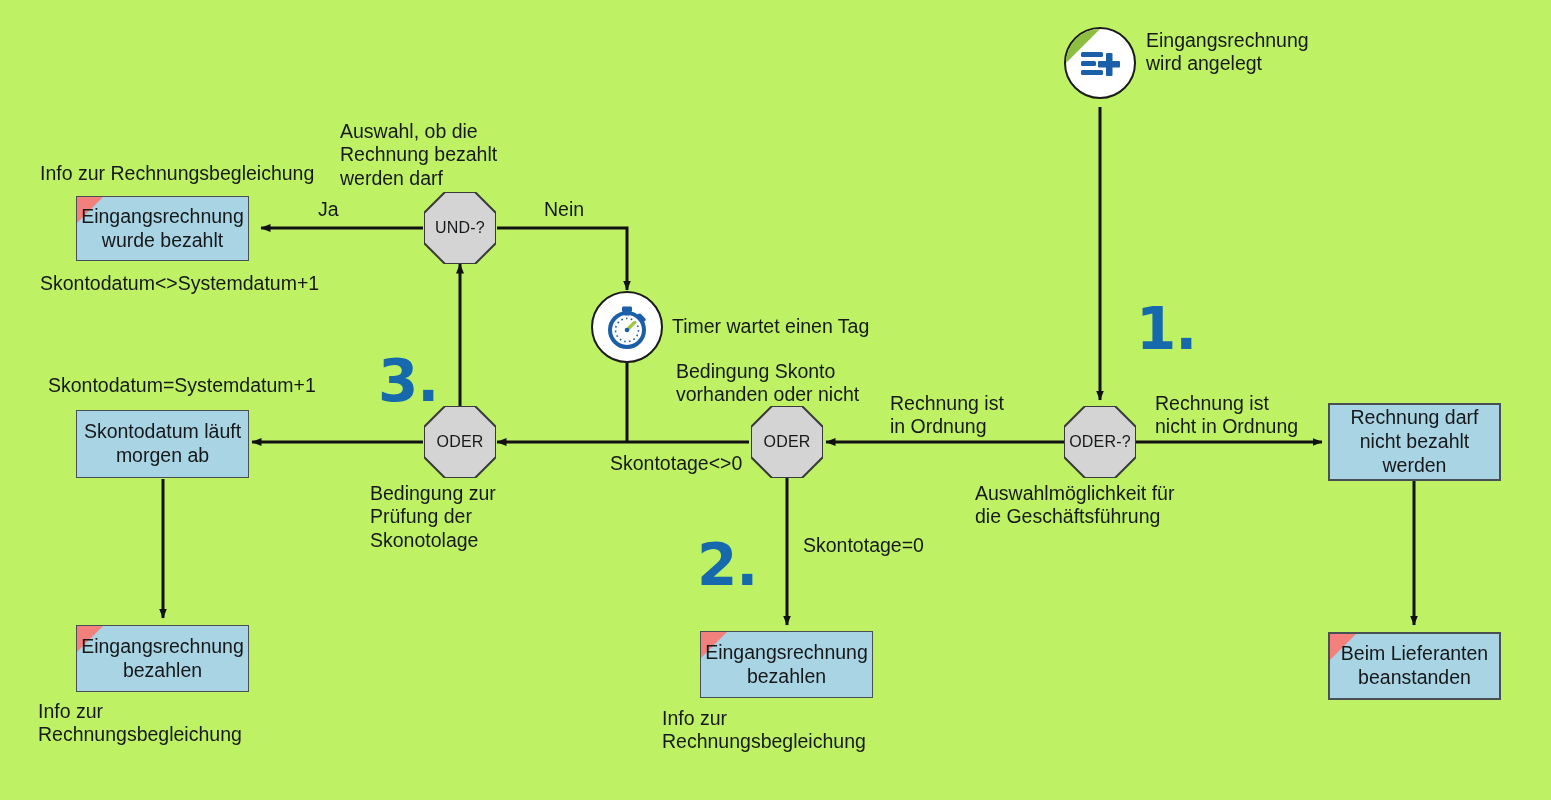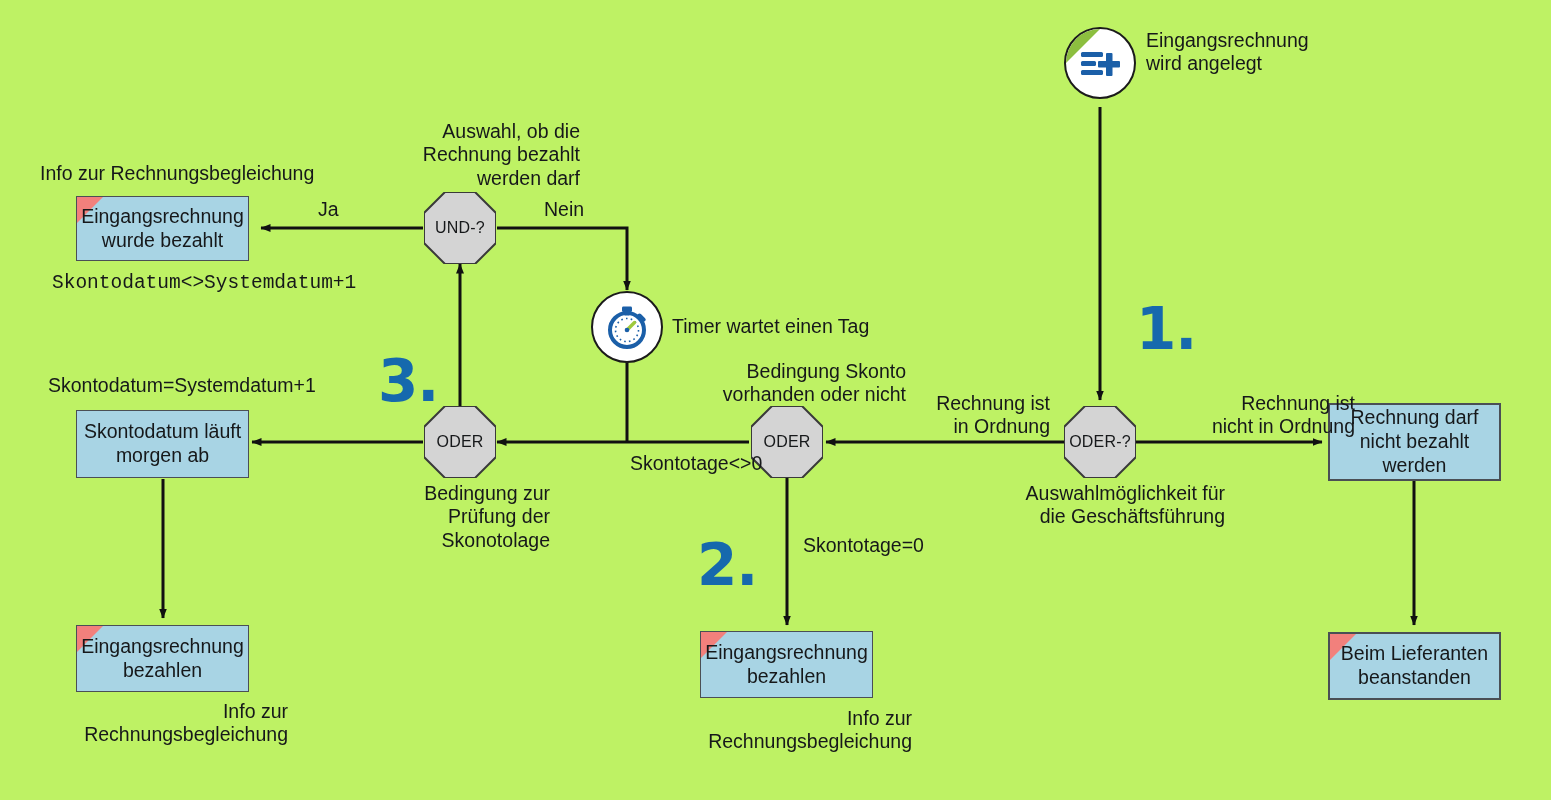--- a/index.html
+++ b/index.html
@@ -107,21 +107,21 @@
   }
 
   
   .txt {
     position: absolute;
     font-size: 19.5px;
     line-height: 1.2;
     color: #16181a;
     white-space: pre-line;
   }
-  .txt.center { text-align: right; }
+  .txt.center { text-align: left; }
 
   
   .stepnum {
     position: absolute;
     color: #1669ad;
     font-size: 58px;
     font-weight: bold;
     font-family: "DejaVu Sans", "Liberation Sans", sans-serif;
     letter-spacing: -1px;
     line-height: 1;
@@ -231,21 +231,21 @@
   </div>
   <div class="txt center" style="left:975px; top:482px; width:250px;">Auswahlmöglichkeit für
 die Geschäftsführung</div>
 
   <div class="txt" style="left:40px; top:162px; width:330px;">Info zur Rechnungsbegleichung</div>
   <div class="node taskbox" style="left:76px; top:196px; width:173px; height:65px;">
     <span class="corner"></span>
     <span class="tasklabel">Eingangsrechnung
 wurde bezahlt</span>
   </div>
-  <div class="txt" style="left:52px; top:272px; width:360px;font-family:Liberation Mono, monospace;">Skontodatum&lt;&gt;Systemdatum+1</div>
+  <div class="txt" style="left:40px; top:272px; width:360px;">Skontodatum&lt;&gt;Systemdatum+1</div>
 
   <div class="txt" style="left:48px; top:374px; width:380px;">Skontodatum=Systemdatum+1</div>
   <div class="node taskbox" style="left:76px; top:410px; width:173px; height:68px;">
     <span class="tasklabel">Skontodatum läuft
 morgen ab</span>
   </div>
 
   <div class="node taskbox" style="left:76px; top:625px; width:173px; height:67px;">
     <span class="corner"></span>
     <span class="tasklabel">Eingangsrechnung
@@ -273,20 +273,20 @@
     <span class="tasklabel">Beim Lieferanten
 beanstanden</span>
   </div>
 
   <div class="txt" style="left:318px; top:198px;text-align:right;">Ja</div>
   <div class="txt" style="left:544px; top:198px;">Nein</div>
   <div class="txt center" style="left:890px; top:392px; width:160px;">Rechnung ist
 in Ordnung</div>
   <div class="txt center" style="left:1155px; top:392px; width:200px;">Rechnung ist
 nicht in Ordnung</div>
-  <div class="txt" style="left:610px; top:452px;margin-left:20px;">Skontotage&lt;&gt;0</div>
+  <div class="txt" style="left:610px; top:452px;">Skontotage&lt;&gt;0</div>
   <div class="txt" style="left:803px; top:534px;">Skontotage=0</div>
 
   <div class="stepnum" style="left:1136px; top:300px;">1.</div>
   <div class="stepnum" style="left:697px; top:536px;">2.</div>
   <div class="stepnum" style="left:378px; top:352px;">3.</div>
 
 </div>
 
 </body></html>

